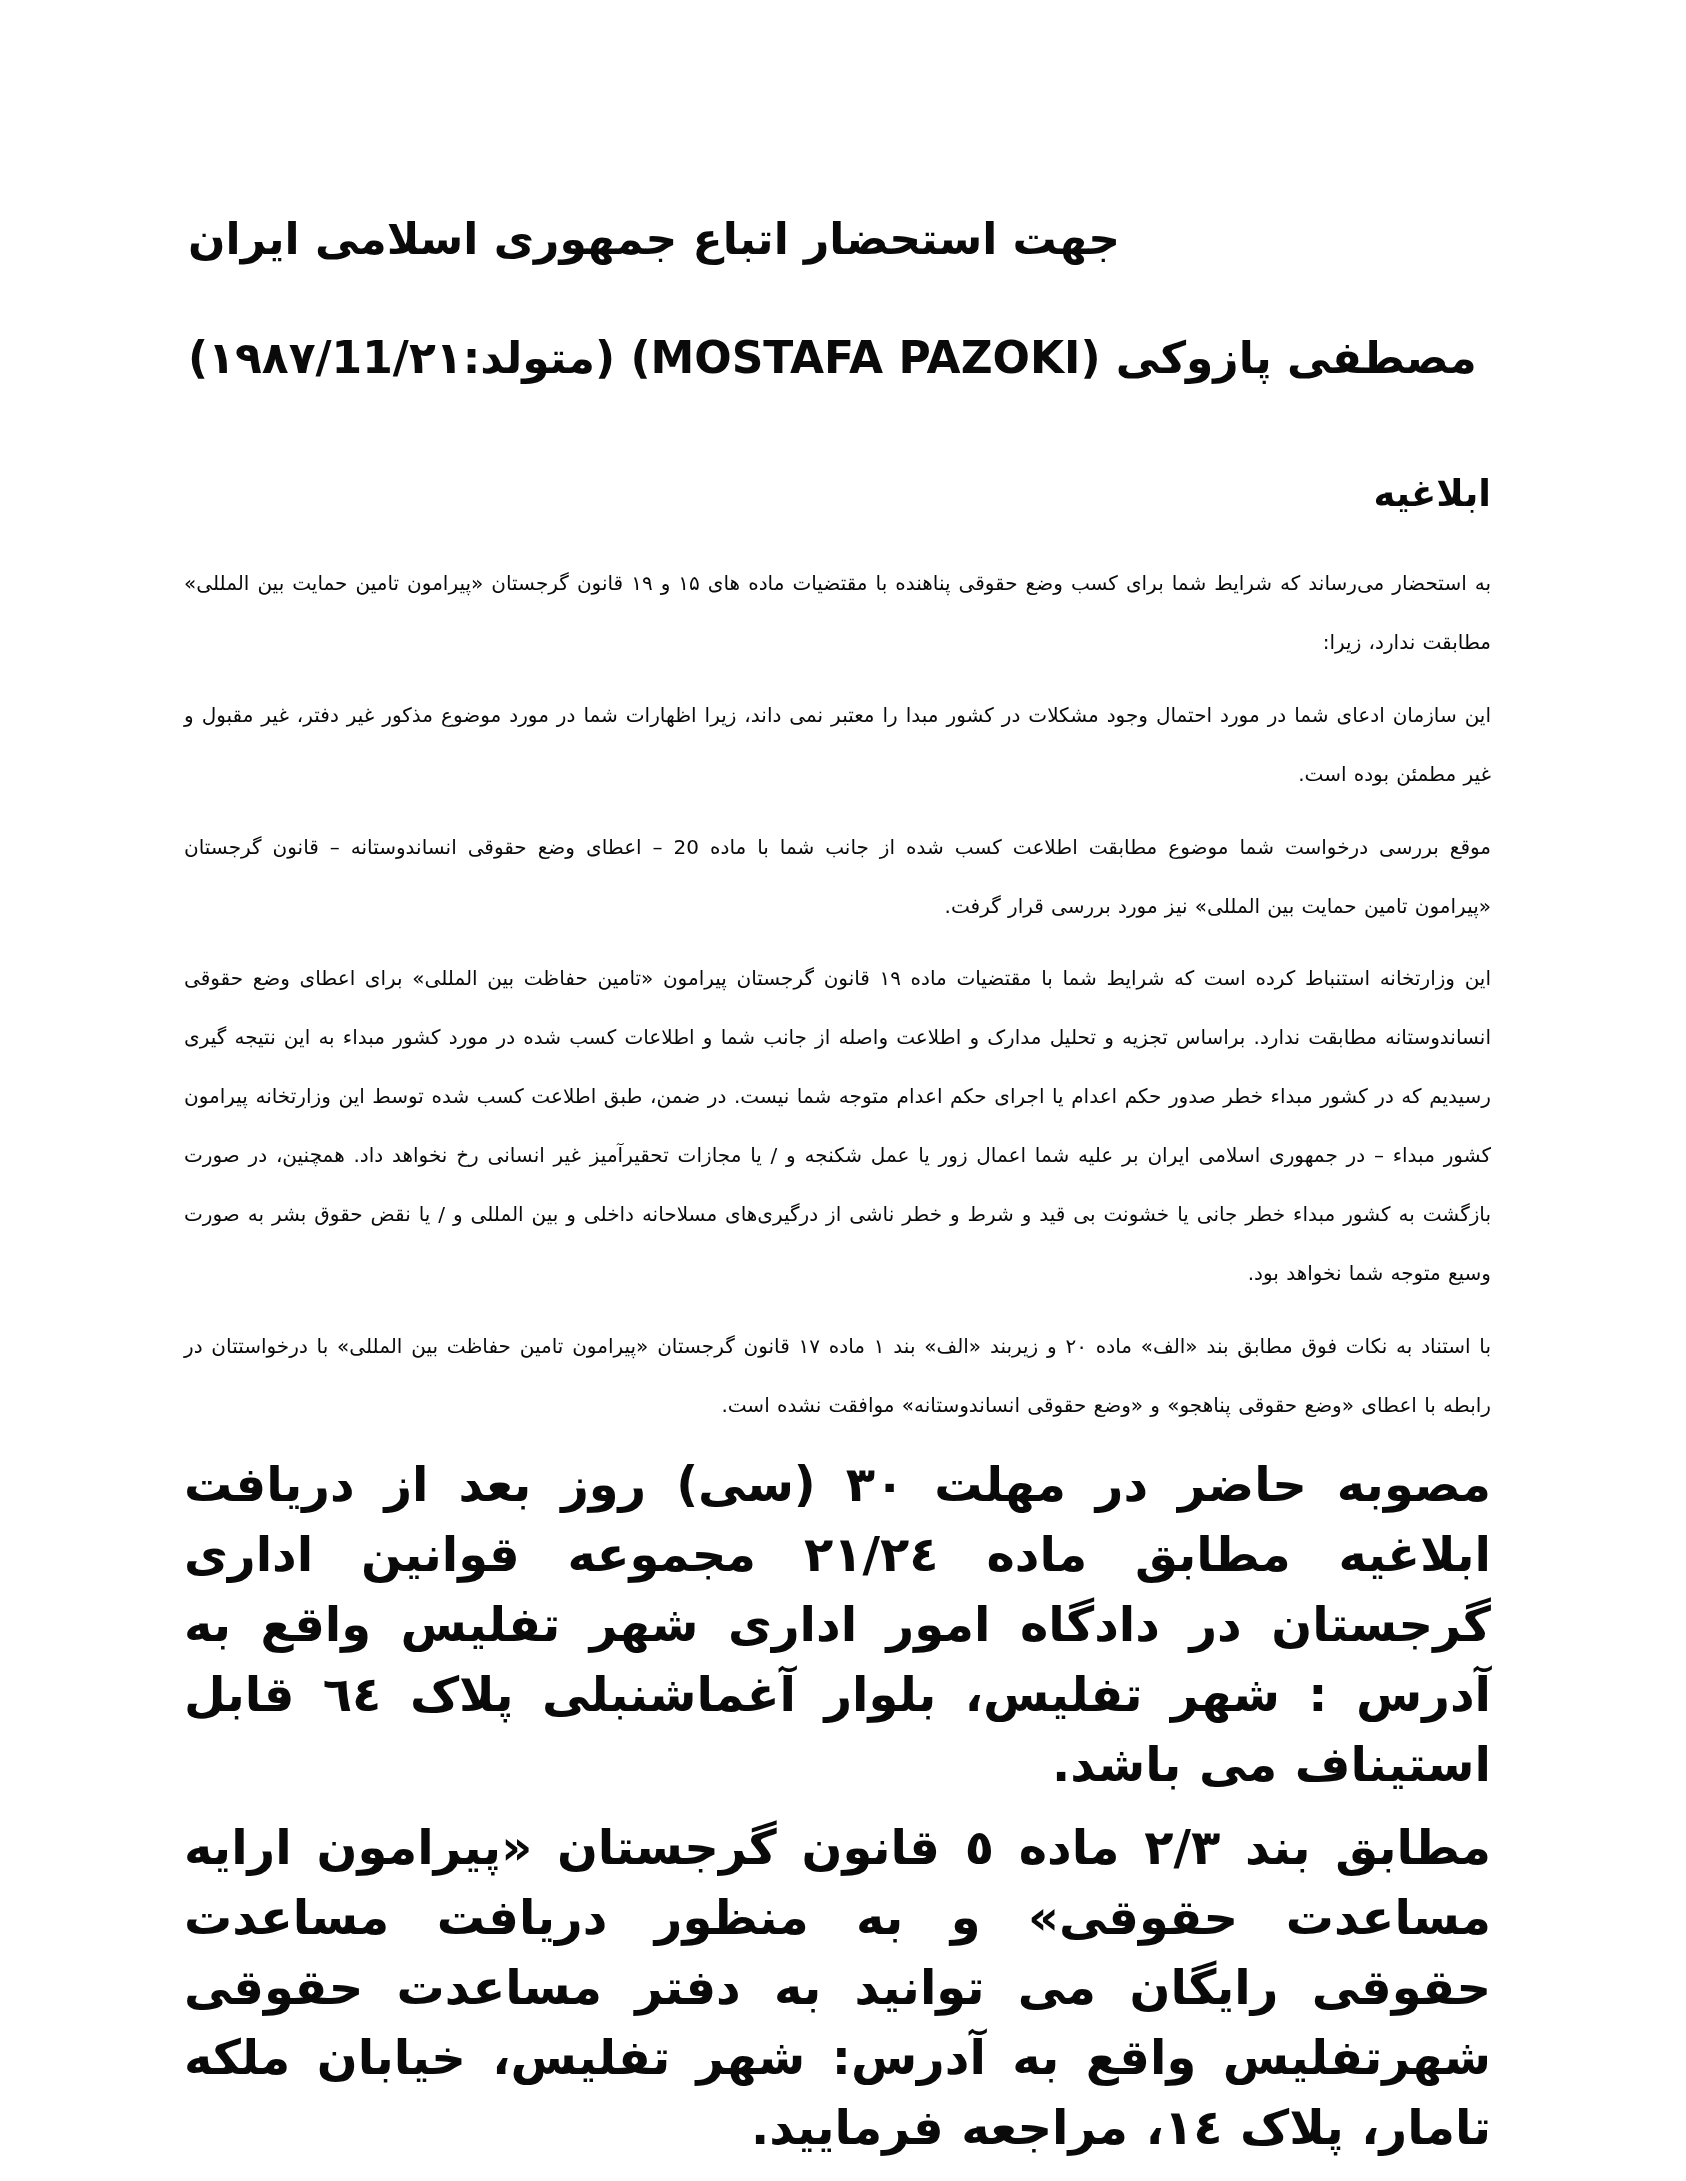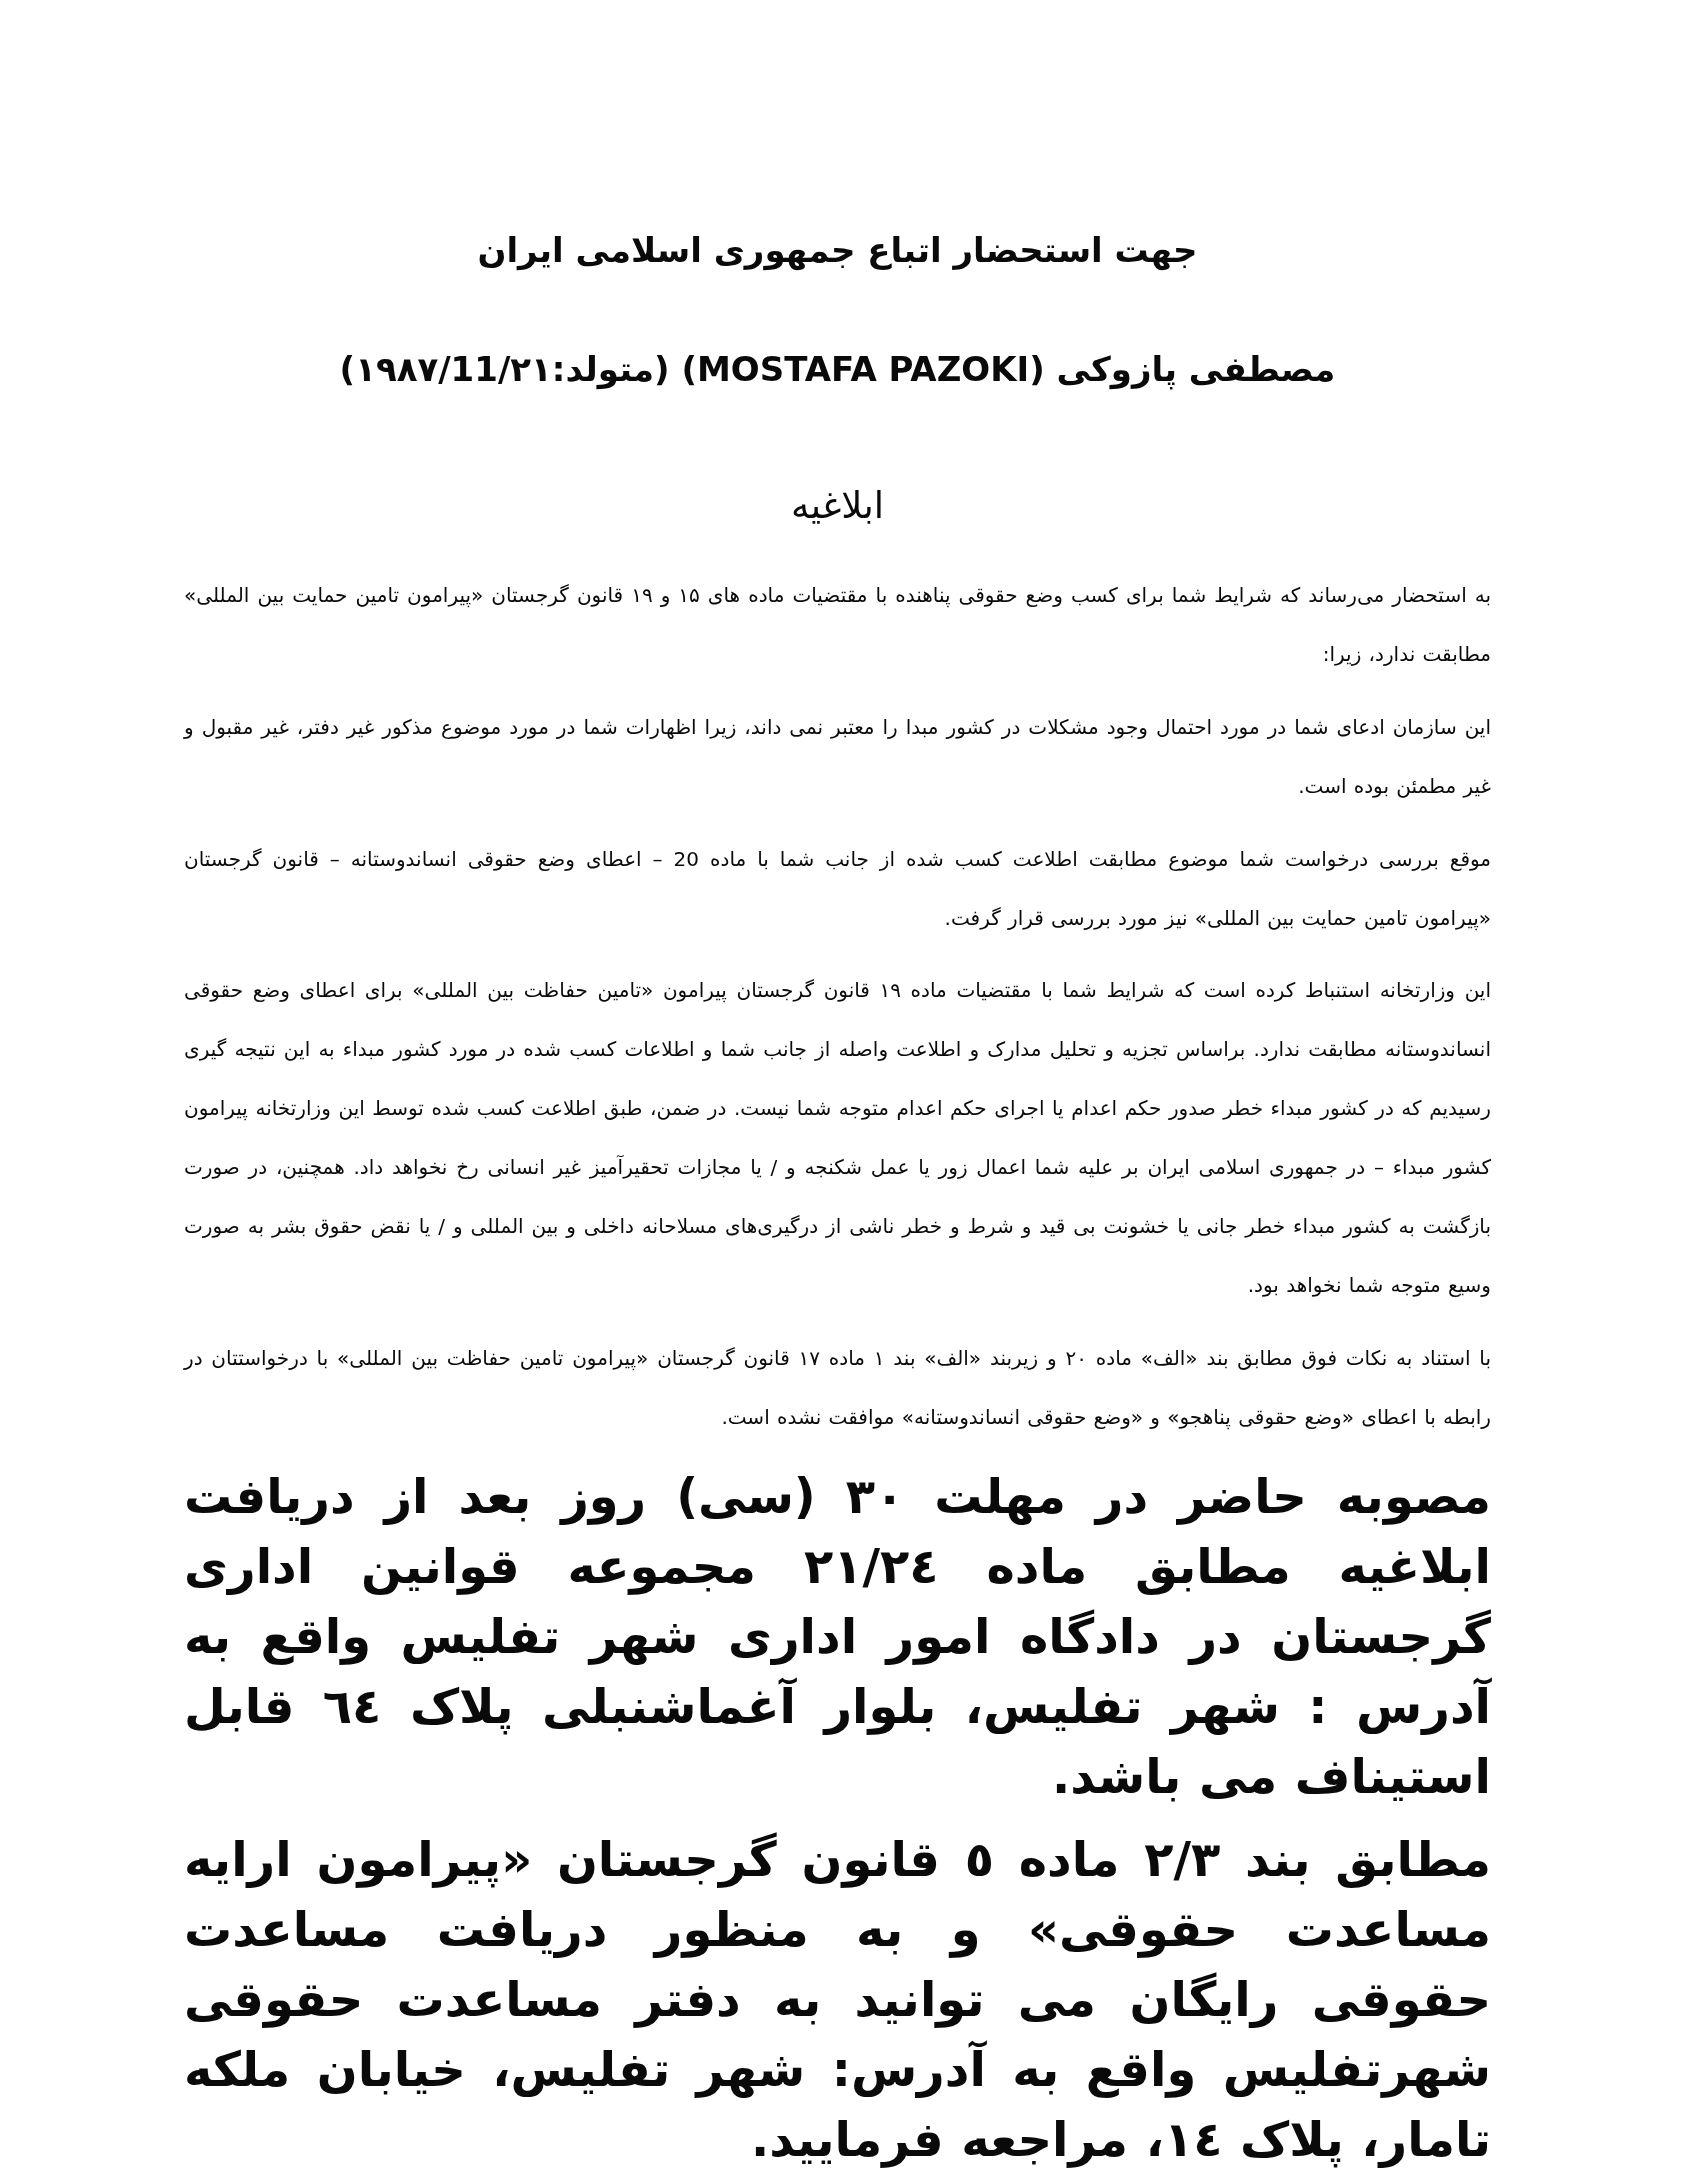--- a/index.html
+++ b/index.html
@@ -14,32 +14,32 @@
     box-sizing: border-box;
     width: 1686px; height: 2182px;
     padding: 209px 195px 73px 184px;
     direction: rtl;
     unicode-bidi: embed;
     overflow: hidden;
     background: #ffffff;
   }
   .hdr {
     font-weight: bold;
-    font-size: 34px;
+    font-size: 44px;
     line-height: 51px;
-    text-align: center;
-    margin: 16px;
+    text-align: left;
+    margin: 4px;
   }
   .hdr1 { margin-bottom: 68px; }
   .hdr2 { margin-bottom: 83px; }
   .title {
-    font-weight: normal;
+    font-weight: bold;
     font-size: 37px;
     line-height: 55px;
-    text-align: center;
+    text-align: right;
     margin: 0 0 33px 0;
   }
   .para {
     font-size: 20px;
     line-height: 59px;
     text-align: justify;
     text-align-last: right;
     margin: 0 0 13.8px 0;
     word-spacing: 0.9px;
   }

